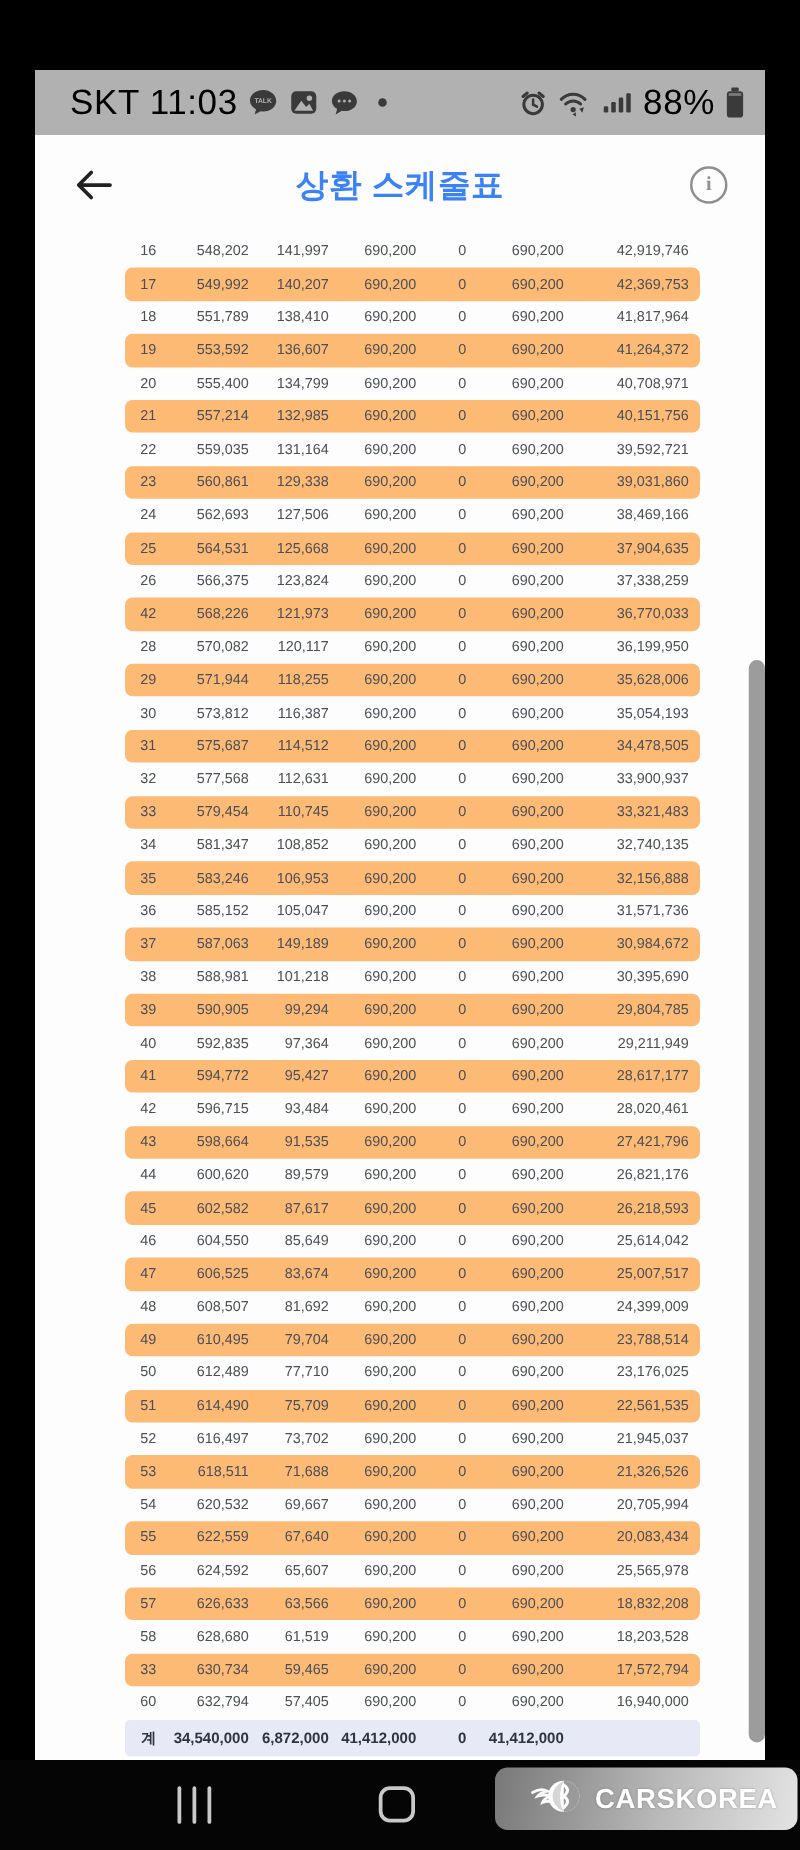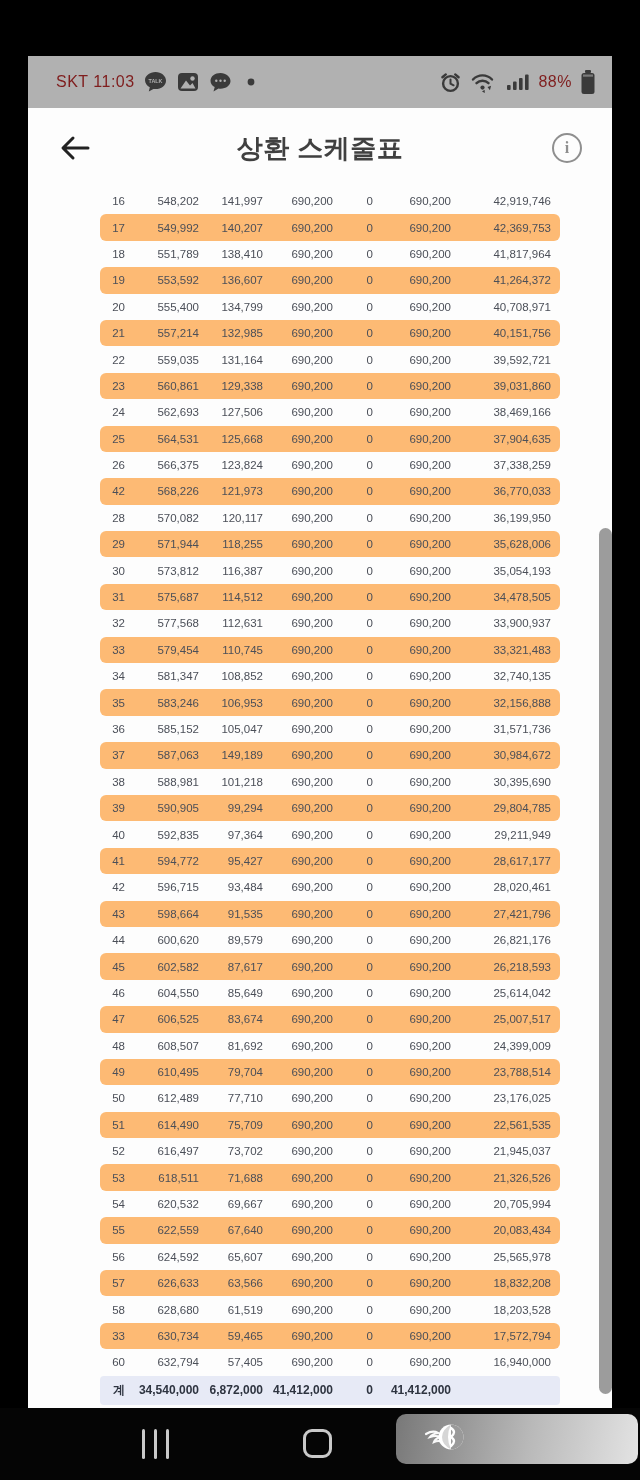--- a/index.html
+++ b/index.html
@@ -8,29 +8,29 @@
   .stage { position:relative; width:640px; height:1480px; background:#000; }
 
   
   .screen { position:absolute; left:28px; top:56px; width:584px; height:1352px;
             background:#fdfdfd; }
 
   
   .statusbar { height:52px; background:#b1b1b1; display:flex; align-items:center;
                justify-content:space-between; padding:0 16px 0 28px; color:#3c3c3c; }
   .sb-left, .sb-right { display:flex; align-items:center; gap:8px; }
-  .sb-text { font-size:16px; letter-spacing:0.5px; color:#7f1d1d; }
+  .sb-text { font-size:28px; letter-spacing:0.5px; color:#000000; }
   .sb-ico { display:inline-flex; align-items:center; }
 
   
   .header { position:relative; height:80px; display:flex; align-items:center;
             justify-content:center; background:#fdfdfd; }
   .back-btn { position:absolute; left:30px; top:24px; width:34px; height:32px;
               display:flex; align-items:center; justify-content:center; cursor:pointer; }
-  .title { font-size:26px; font-weight:700; color:#404040; letter-spacing:0.5px; }
+  .title { font-size:26px; font-weight:700; color:#3b82f6; letter-spacing:0.5px; }
   .info-btn { position:absolute; right:30px; top:25px; width:30px; height:30px;
               border:2.5px solid #8f8f8f; border-radius:50%; color:#8f8f8f;
               display:flex; align-items:center; justify-content:center;
               font-size:16px; font-weight:700; font-family:"Liberation Serif", serif; }
 
   
   .table { margin-left:72px; width:460px; }
   .trow { display:grid; grid-template-columns:28px 75px 64px 70px 40px 78px 105px;
           height:26.4px; align-items:center; font-size:11.5px; color:#4b4f58; }
   .trow span { text-align:right; padding-right:4px; white-space:nowrap; }
@@ -574,16 +574,17 @@
     <div class="watermark">
       <span>
         <svg width="44" height="38" viewBox="0 0 44 38">
           <path d="M2 16 q7 -4 12 -1 q-6 1 -8 4 q6 -2 10 0 q-5 2 -6 5 q5 -2 8 0" fill="none" stroke="#fff" stroke-width="2.2" stroke-linecap="round" opacity="0.95"></path>
           <circle cx="27" cy="19" r="12.5" fill="#fff"></circle>
           <path d="M27 6.5 a12.5 12.5 0 0 1 0 25 z" fill="#9a9a9a"></path>
           <path d="M27 10 q6 4 0 9 q6 4 0 9" fill="none" stroke="#fff" stroke-width="2.4" stroke-linecap="round"></path>
           <path d="M27 6.5 q-9 5 -9 12.5 q0 7.5 9 12.5 q-3 -6 -3 -12.5 q0 -6.5 3 -12.5z" fill="#8a8a8a" opacity="0.35"></path>
         </svg>
       </span>
+      <span class="wm-text">CARSKOREA</span>
     </div>
   </div>
 
 </div>
 
 </body></html>

